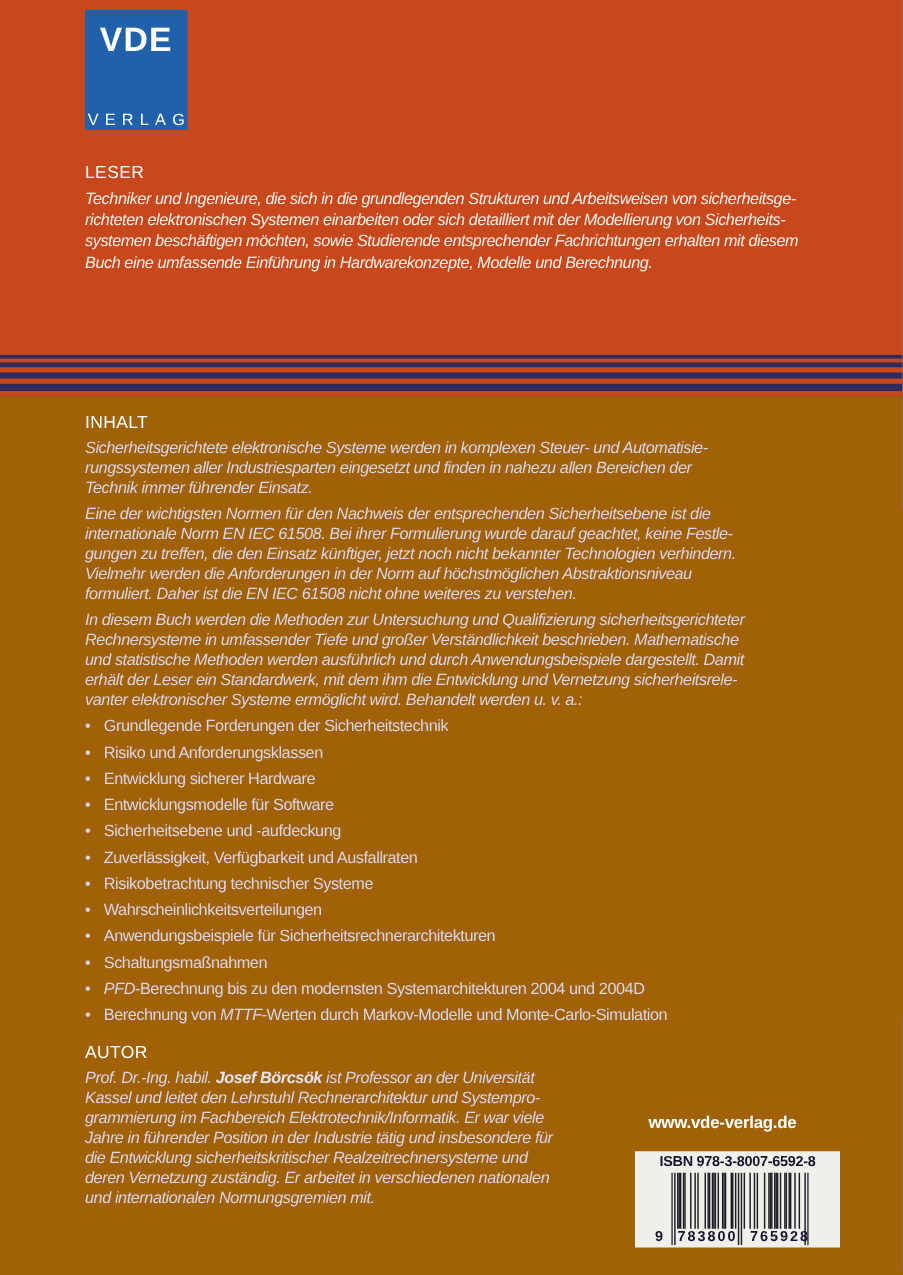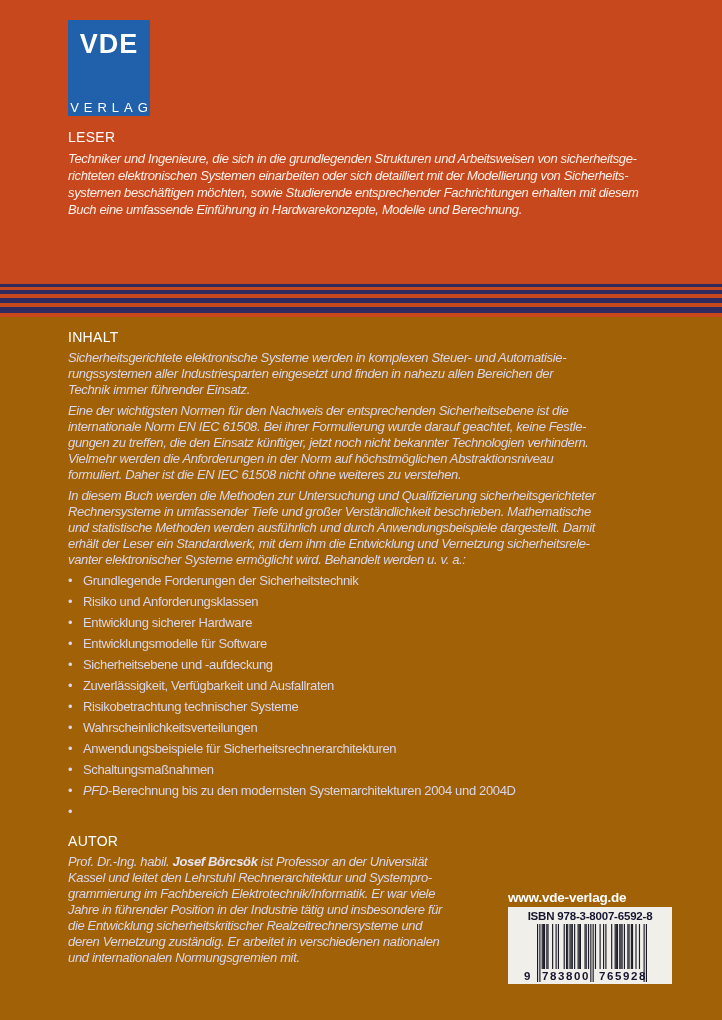--- a/index.html
+++ b/index.html
@@ -18,21 +18,21 @@
   
   .top-section {
     position: relative;
     width: 100%;
     height: 284px;
     background: #C8481E;
   }
   .vde-logo {
     position: absolute;
     left: 68px;
-    top: 20px;
+    top: 8px;
     width: 82px;
     height: 96px;
     background: #2161AC;
     display: flex;
     flex-direction: column;
     justify-content: space-between;
     align-items: center;
     padding: 11px 0 10px 0;
     box-sizing: border-box;
     gap: 42px;
@@ -119,21 +119,22 @@
     position: absolute;
     left: 508px;
     top: 573px;
     width: 140px;
   }
   .website {
     color: #FFFFFF;
     font-weight: bold;
     font-size: 13.5px;
     letter-spacing: -0.2px;
-    margin-bottom: 2px;
+    text-align: center;
+    margin-bottom: 16px;
   }
   .barcode-box {
     background: #F1EFEA;
     width: 164px;
     height: 77px;
     box-sizing: border-box;
     padding-top: 3px;
   }
   .isbn-label {
     text-align: center;
@@ -154,21 +155,21 @@
     position: absolute;
     bottom: 0;
     color: #15152E;
     font-size: 11.5px;
     line-height: 12px;
     font-weight: bold;
   }
   .ean-digit { left: 1px; }
   .ean-group { text-align: center; letter-spacing: 1.6px; }
   .ean-g1 { left: 19px; width: 48px; text-align: center; }
-  .ean-g2 { left: 76px; width: 48px; }
+  .ean-g2 { left: 57px; width: 48px; padding-left: 20px; }
 </style>
 </head>
 <body>
 
 <div class="page">
 
   <div class="top-section">
     <div class="vde-logo">
       <div class="vde-word">VDE</div>
       <div class="verlag-word">VERLAG</div>
@@ -249,20 +250,21 @@
       <li>
           <span class="blt">•</span>
           <span>Schaltungsmaßnahmen</span>
         </li>
       <li>
           <span class="blt">•</span>
           <span><i>PFD</i><span>-Berechnung bis zu den modernsten Systemarchitekturen 2004 und 2004D</span></span>
         </li>
       <li>
           <span class="blt">•</span>
+          <span><span>Berechnung von </span><i>MTTF</i><span>-Werten durch Markov-Modelle und Monte-Carlo-Simulation</span></span>
         </li>
     </ul>
 
     <h2 class="heading autor-heading">AUTOR</h2>
     <p class="body-text autor-text"><span>Prof. Dr.-Ing. habil. </span><b>Josef Börcsök</b><span> ist Professor an der Universität
 Kassel und leitet den Lehrstuhl Rechnerarchitektur und Systempro-
 grammierung im Fachbereich Elektrotechnik/Informatik. Er war viele
 Jahre in führender Position in der Industrie tätig und insbesondere für
 die Entwicklung sicherheitskritischer Realzeitrechnersysteme und
 deren Vernetzung zuständig. Er arbeitet in verschiedenen nationalen

